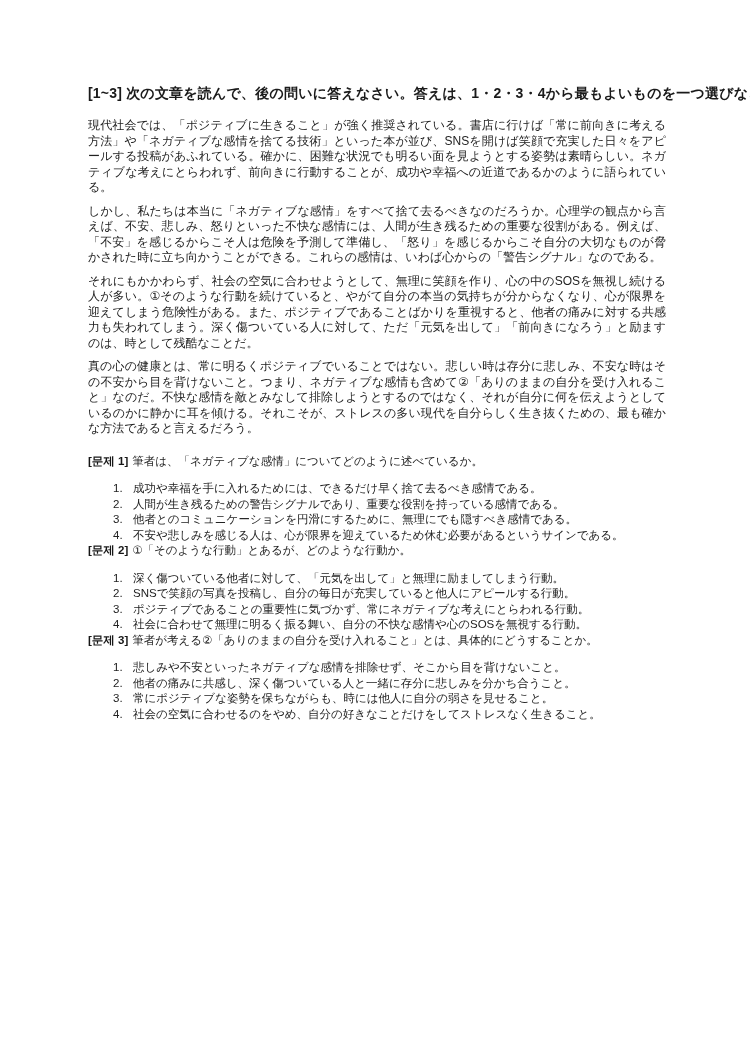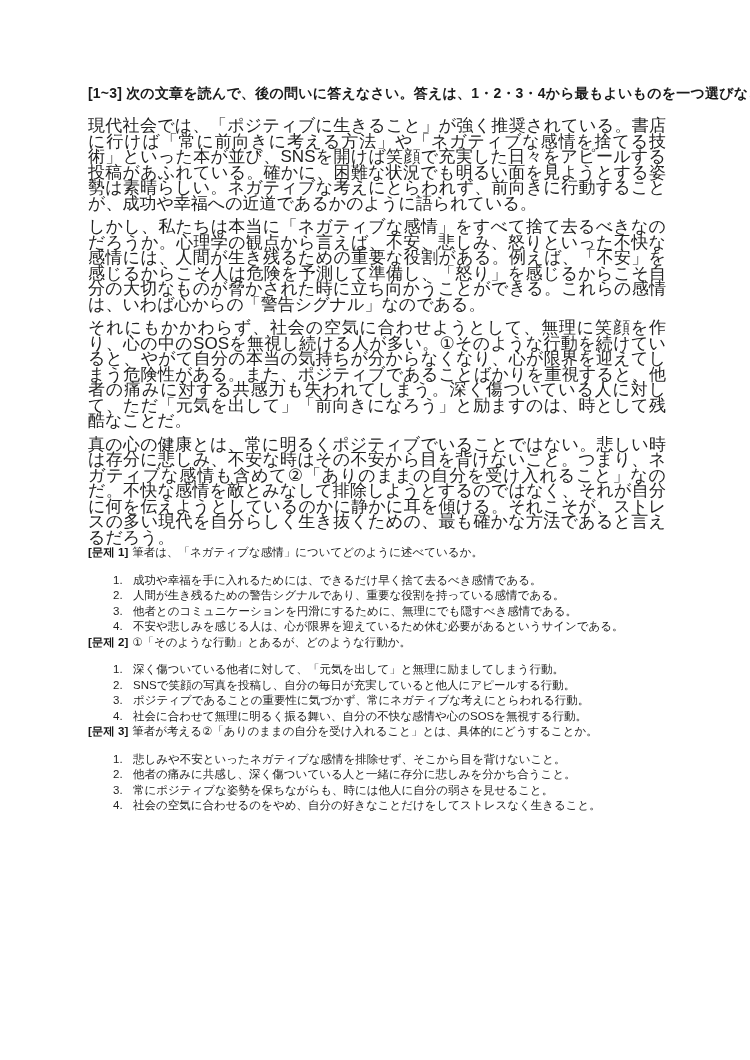--- a/index.html
+++ b/index.html
@@ -34,31 +34,31 @@
     margin-top: 2px;
     font-size: 16px;
     font-weight: normal;
     letter-spacing: 1.5px;
     color: #3d3d3d;
     line-height: 20px;
   }
   .set-title b { color: #161616; font-weight: bold; }
   .passage { margin-top: 17px; }
   .para {
-    font-size: 17px;
+    font-size: 12px;
     line-height: 15.5px;
     text-align: justify;
     color: #222222;
     margin-bottom: 8px;
     word-break: break-all;
   }
   .para:last-child { margin-bottom: 0; }
   .u { text-underline-offset: 2px; }
   .question { }
-  .question.first { }
+  .question.first { margin-top: 17px; }
   .q-line {
     font-size: 11.5px;
     line-height: 15.5px;
     color: #222222;
     word-break: break-all;
   }
   .q-label { font-weight: bold; color: #161616; margin-right: 4px; }
   .options {
     list-style: none;
     margin-top: 12px;

